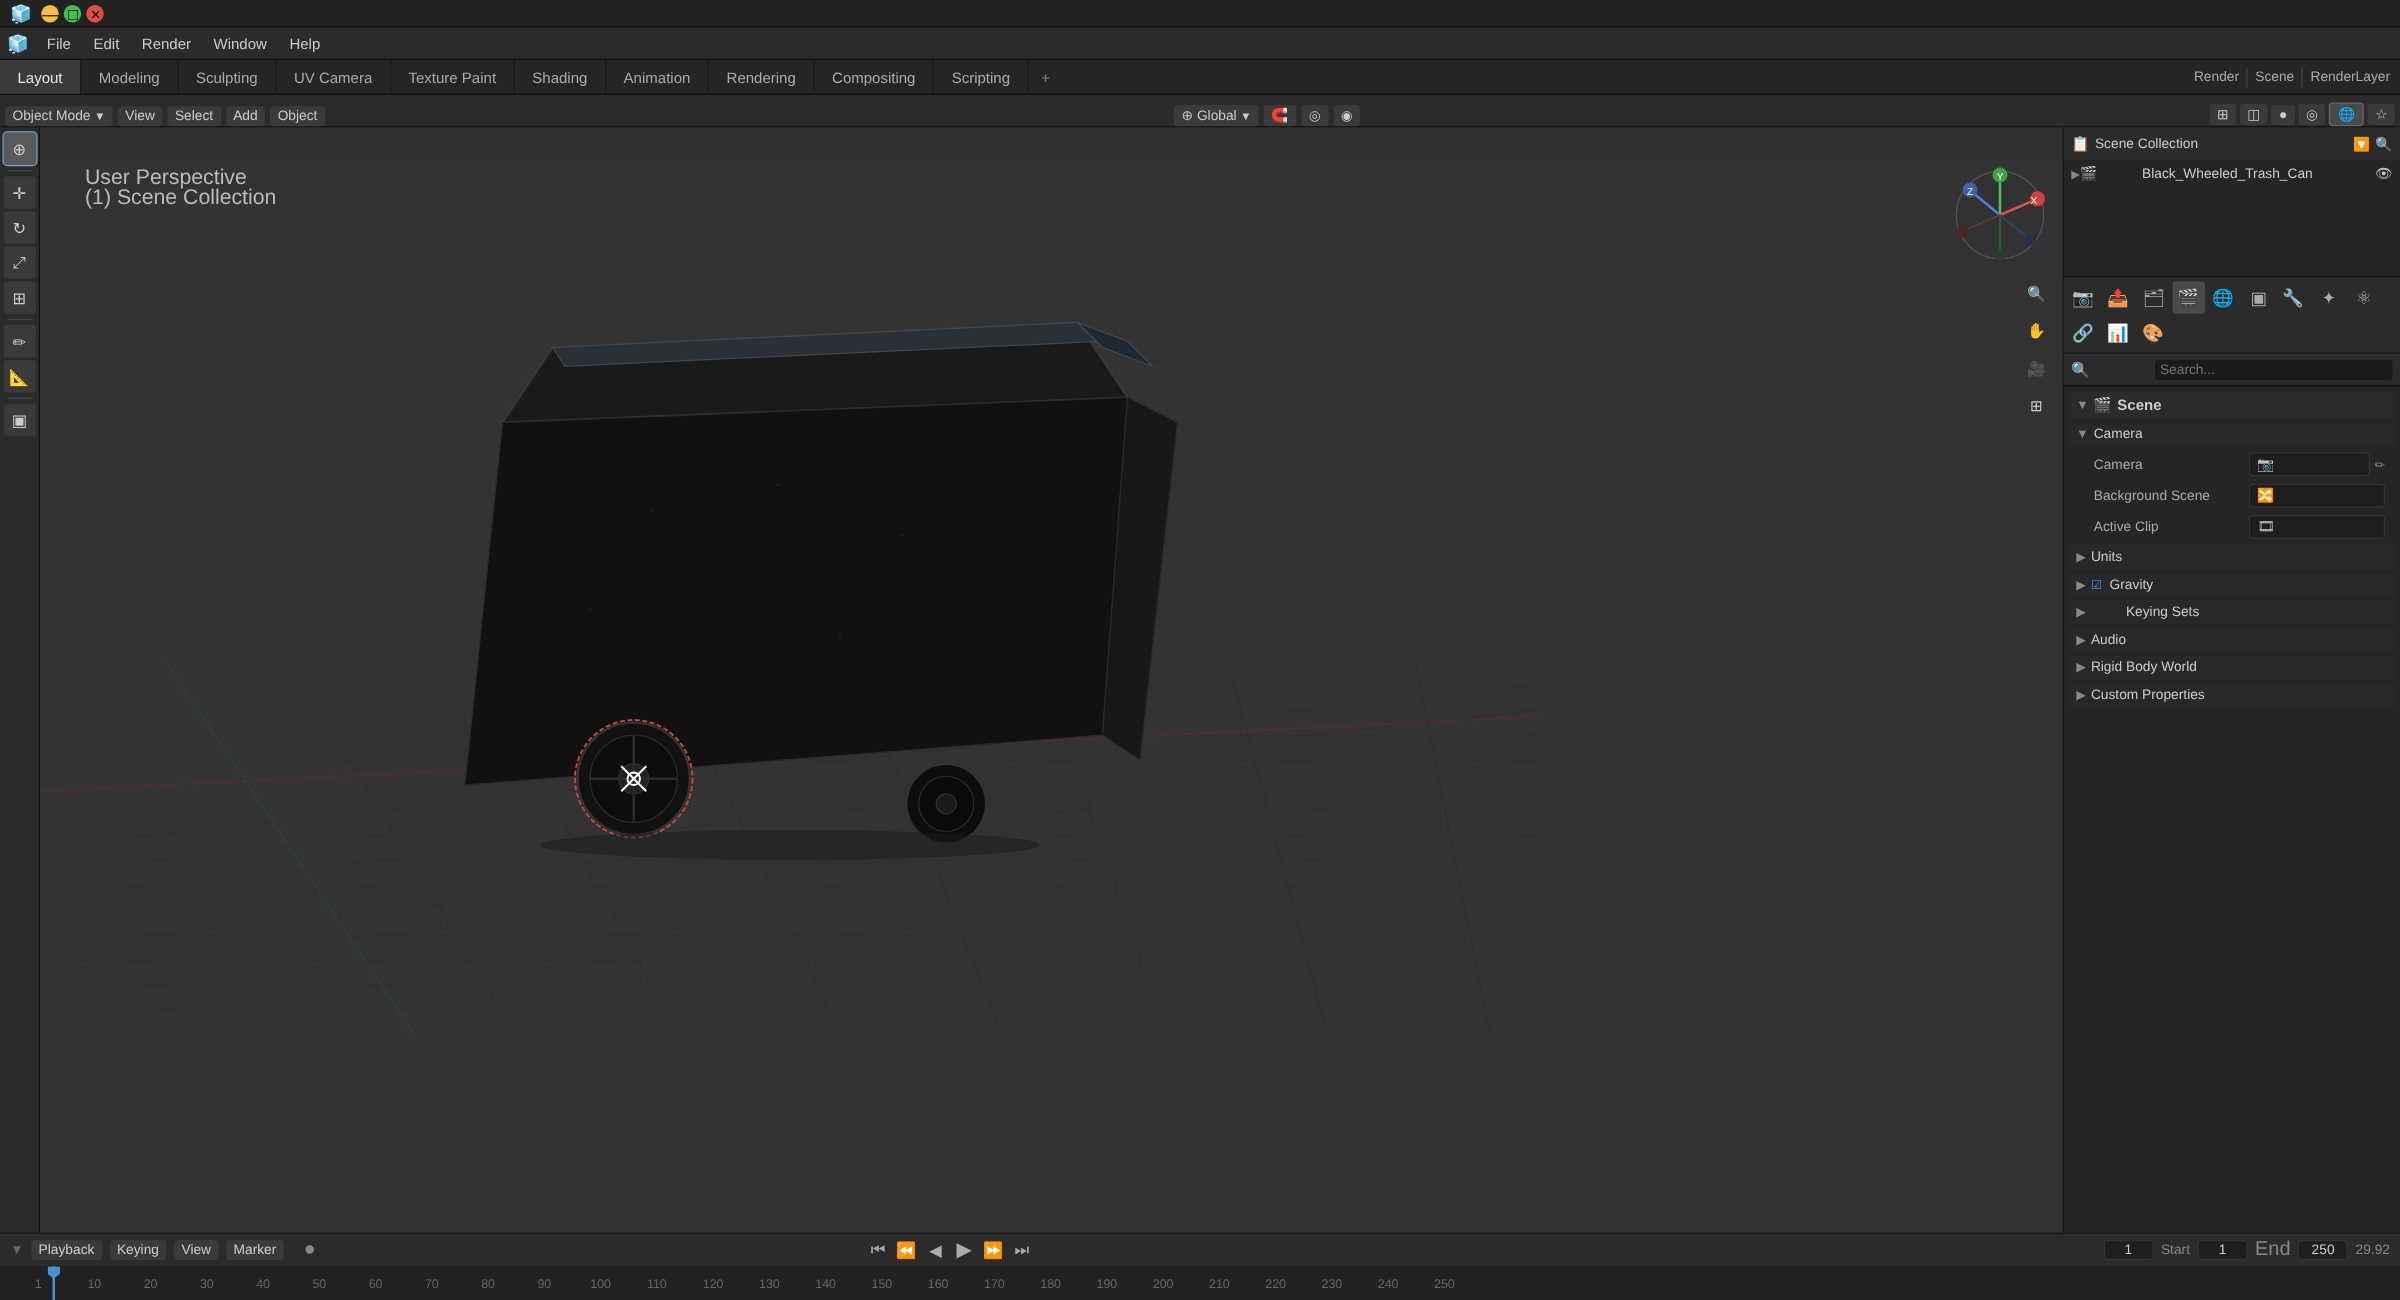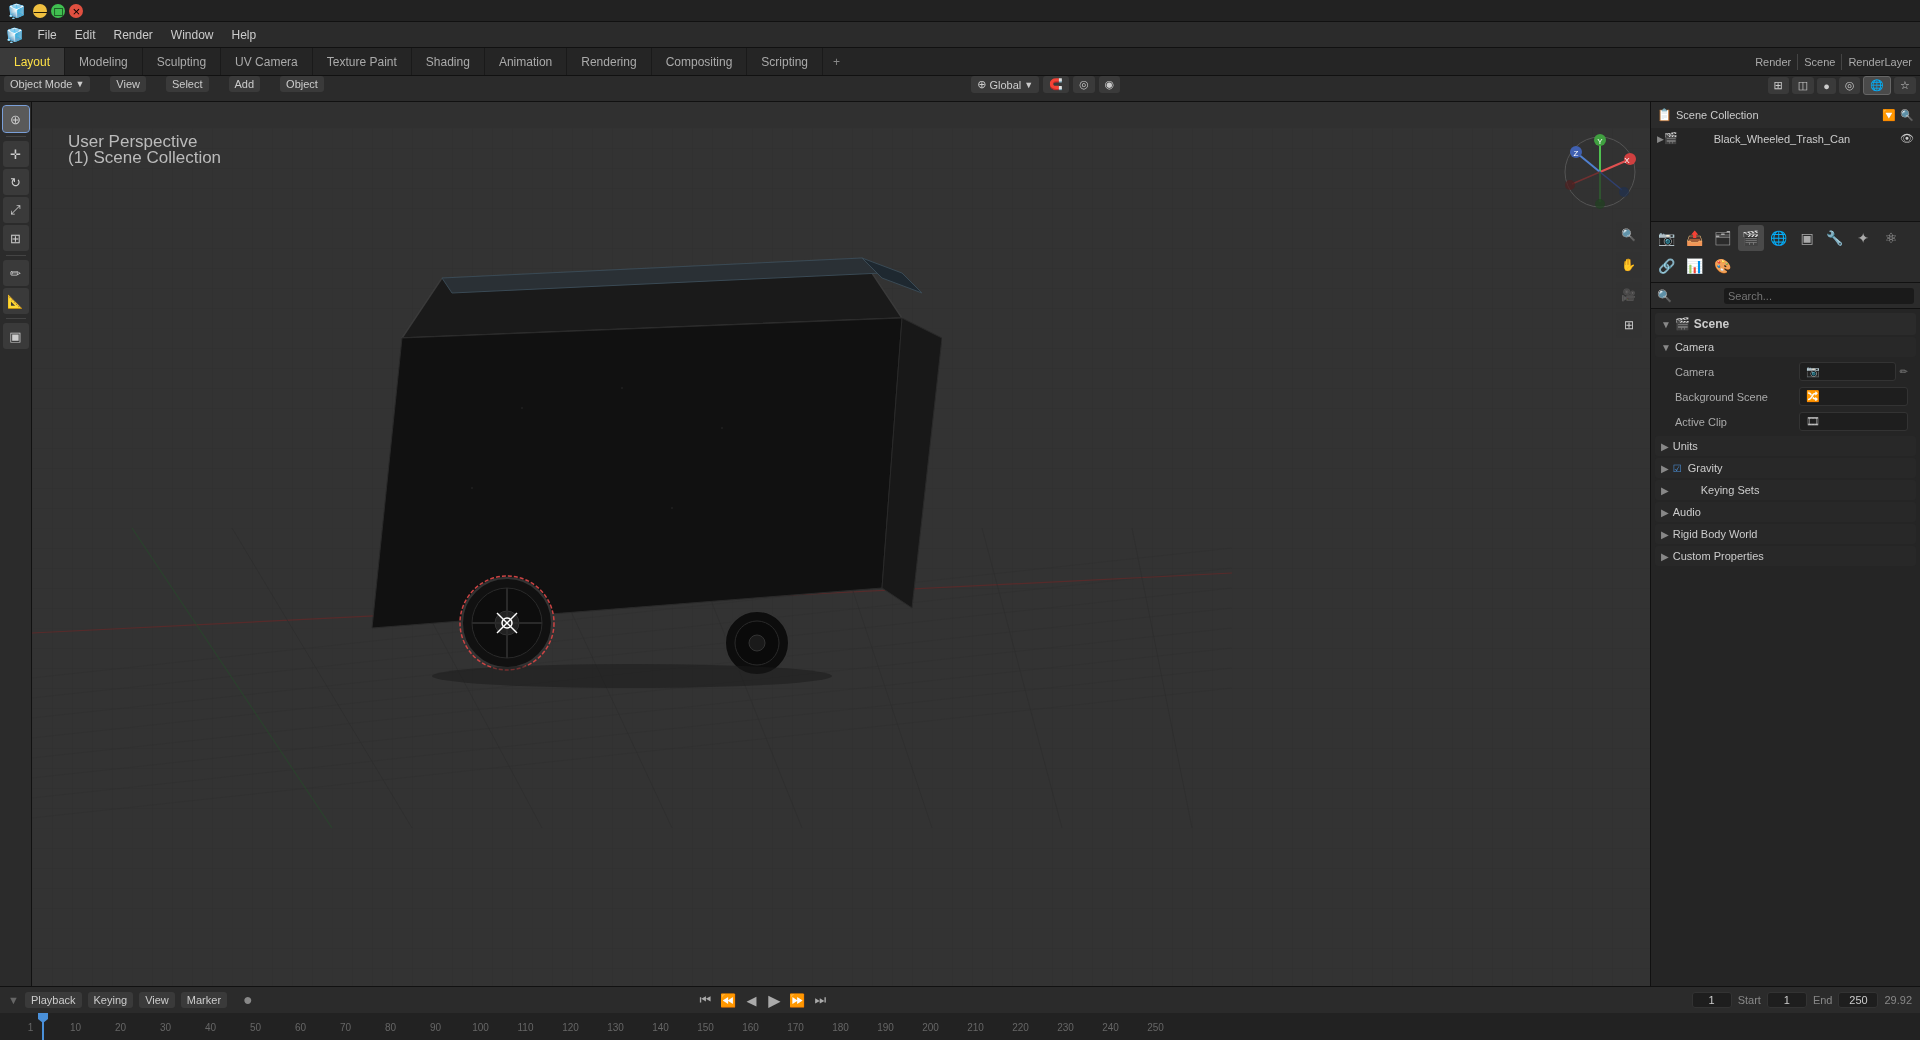--- a/index.html
+++ b/index.html
@@ -49,21 +49,21 @@
     }
     .workspace-tab {
       padding: 0 14px;
       display: flex;
       align-items: center;
       font-size: 12px;
       color: #aaa;
       cursor: pointer;
       border-right: 1px solid #1a1a1a;
     }
-    .workspace-tab.active { background: #3a3a3a; color: #fde047; }
+    .workspace-tab.active { background: #3a3a3a; color: #e5e5e5; }
     .workspace-tab-add {
       padding: 0 10px;
       display: flex;
       align-items: center;
       color: #888;
       cursor: pointer;
     }
 
     
     #main-layout {
@@ -422,21 +422,21 @@
 
   <div style="margin-left:auto; display:flex; align-items:center; gap:6px; padding:0 8px;">
     <span style="font-size:11px; color:#aaa;">Render</span>
     <span style="width:1px;height:16px;background:#444;"></span>
     <span style="font-size:11px; color:#aaa;">Scene</span>
     <span style="width:1px;height:16px;background:#444;"></span>
     <span style="font-size:11px; color:#aaa;">RenderLayer</span>
   </div>
 </div>
 
-<div style="height:26px; background:#2b2b2b; display:flex; align-items:flex-start; padding:0 4px; gap:20px; border-bottom:1px solid #111;">
+<div style="height:26px; background:#2b2b2b; display:flex; align-items:flex-end; padding:0 4px; gap:4px; border-bottom:1px solid #111;">
 
   <div class="vp-header-btn">
     <span>Object Mode</span>
     <span style="font-size:9px;">▼</span>
   </div>
   <div class="vp-header-btn">View</div>
   <div class="vp-header-btn">Select</div>
   <div class="vp-header-btn">Add</div>
   <div class="vp-header-btn">Object</div>
 
@@ -749,21 +749,21 @@
       <button class="tl-ctrl-btn" title="Play Reverse">◀</button>
       <button class="tl-ctrl-btn" title="Play" style="font-size:16px;">▶</button>
       <button class="tl-ctrl-btn" title="Next Keyframe">⏩</button>
       <button class="tl-ctrl-btn" title="Jump to End">⏭</button>
     </div>
 
     <div id="timeline-right" style="margin-left:auto; display:flex; align-items:center; gap:6px;">
       <input class="tl-frame-input" type="text" value="1" style="">
       <span style="font-size:11px; color:#888;">Start</span>
       <input class="tl-frame-input" type="text" value="1" style="">
-      <span style="font-size:11px; color:#888;">End</span>
+      <span style="font-size:16px; color:#888;">End</span>
       <input class="tl-frame-input" type="text" value="250" style="">
       <span style="font-size:11px; color:#888;">29.92</span>
     </div>
   </div>
 
   <div id="timeline-numbers" style="position:relative; background:#222; height:29px; overflow:hidden; cursor:pointer;">
 
     <div id="tl-cursor" style="position:absolute;top:0;left:42px;width:2px;height:100%;background:#4a90d9;z-index:5;"></div>
 
     <div class="tl-ruler" style="position:absolute;top:0;left:0;display:flex;align-items:center;height:100%;padding:0 8px;">

